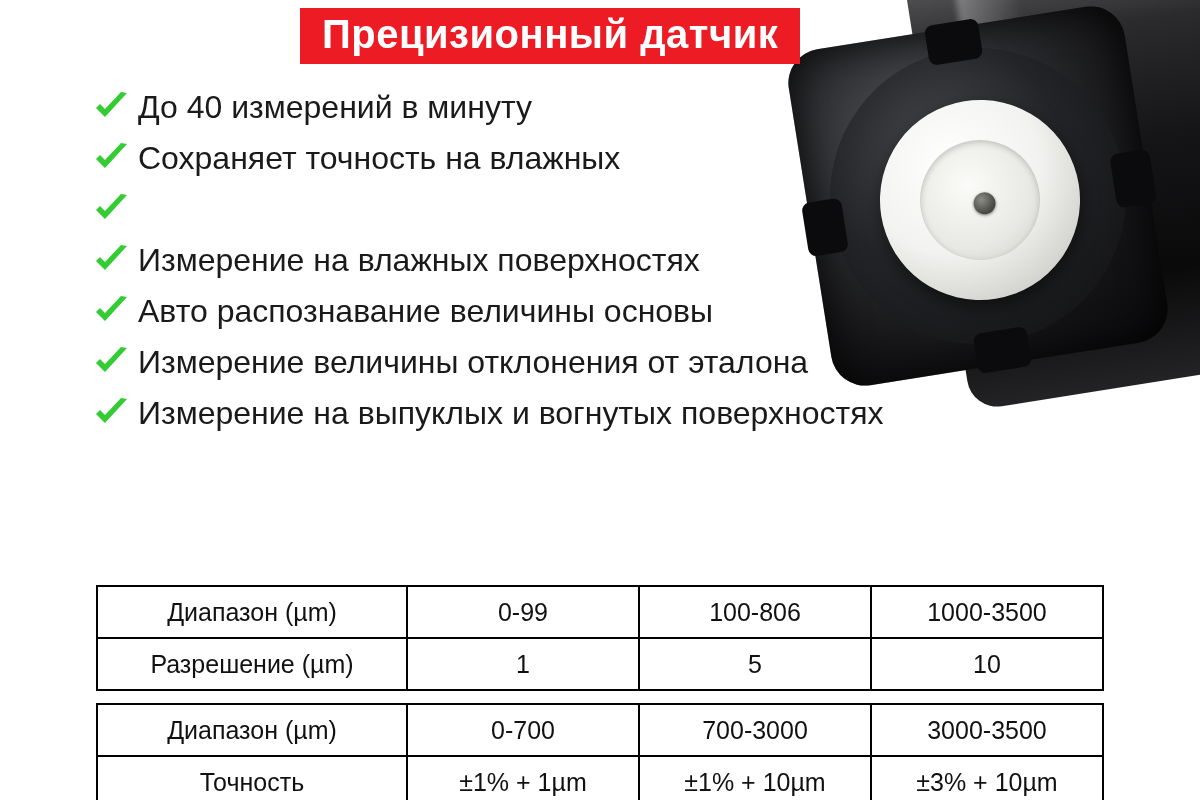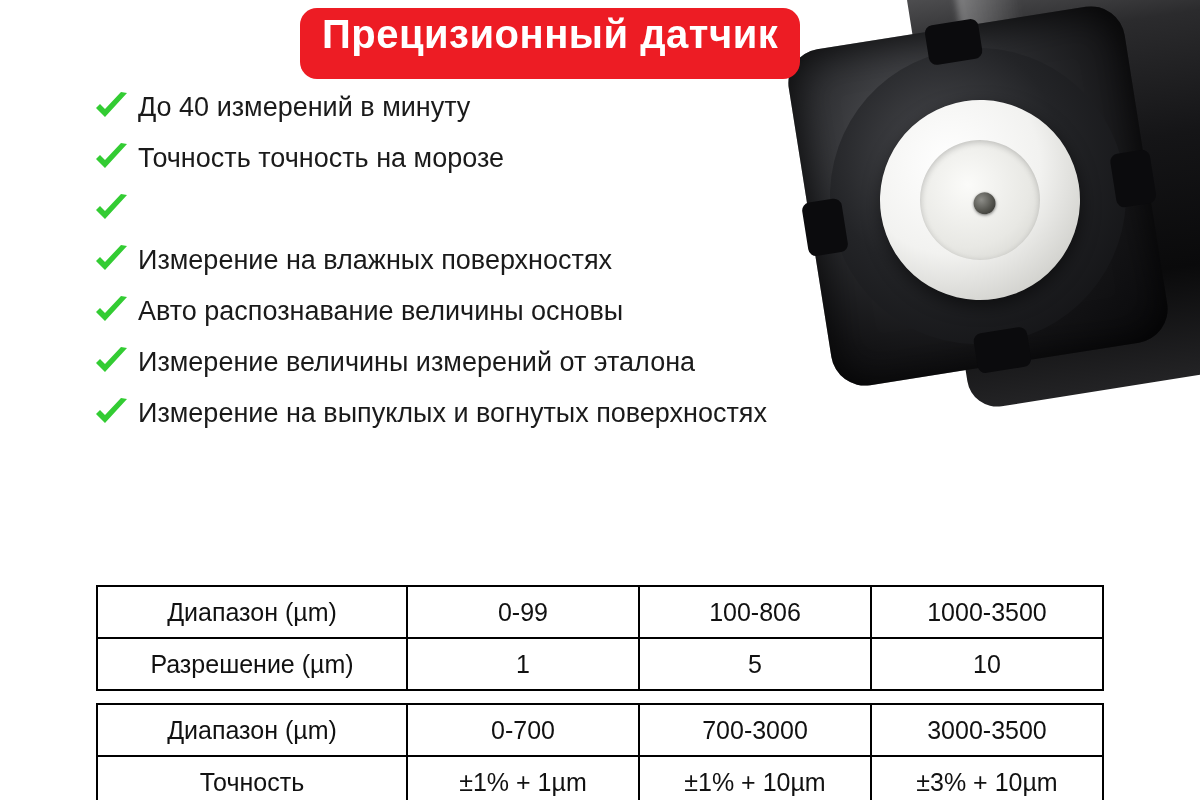--- a/index.html
+++ b/index.html
@@ -102,22 +102,21 @@
     background: radial-gradient(circle at 38% 32%, #8d8d88 0%, #55554f 55%, #2b2b28 100%);
     box-shadow: 0 1px 3px rgba(0,0,0,0.5);
   }
 
   
   .title-bar {
     position: absolute;
     left: 300px;
     top: 8px;
     background: #ed1c24;
-    padding: 4px 22px 23px 22px;
-    border-radius: 17px;
+    padding: 4px 22px 8px 22px;
   }
   .title-bar .title-text {
     color: #ffffff;
     font-size: 40px;
     font-weight: bold;
     letter-spacing: 0.5px;
     line-height: 1.1;
     white-space: nowrap;
   }
 
@@ -135,21 +134,21 @@
   }
   .check {
     width: 40px;
     flex: 0 0 40px;
     display: flex;
     align-items: center;
     justify-content: flex-start;
   }
   .check svg { display: block; }
   .feature-text {
-    font-size: 27px;
+    font-size: 32px;
     color: #1a1a1a;
     white-space: nowrap;
     padding-left: 4px;
   }
 
   
   .tables {
     position: absolute;
     left: 96px;
     top: 585px;
@@ -206,21 +205,21 @@
     </span>
     <span class="feature-text">До 40 измерений в минуту</span>
   </div>
 
   <div class="feature">
     <span class="check">
       <svg width="36" height="34" viewBox="0 0 36 34">
           <path d="M2 17 L11 26 L33 2 L27 1 L11 18 L6 13 Z" fill="#33cc33"></path>
         </svg>
     </span>
-    <span class="feature-text">Точность точность на морозе</span>
+    <span class="feature-text">Сохраняет точность на влажных</span>
   </div>
 
   <div class="feature">
     <span class="check">
       <svg width="36" height="34" viewBox="0 0 36 34">
           <path d="M2 17 L11 26 L33 2 L27 1 L11 18 L6 13 Z" fill="#33cc33"></path>
         </svg>
     </span>
   </div>
 
@@ -243,21 +242,21 @@
   </div>
 
 
 
   <div class="feature">
     <span class="check">
       <svg width="36" height="34" viewBox="0 0 36 34">
           <path d="M2 17 L11 26 L33 2 L27 1 L11 18 L6 13 Z" fill="#33cc33"></path>
         </svg>
     </span>
-    <span class="feature-text">Измерение величины измерений от эталона</span>
+    <span class="feature-text">Измерение величины отклонения от эталона</span>
   </div>
 
   <div class="feature">
     <span class="check">
       <svg width="36" height="34" viewBox="0 0 36 34">
           <path d="M2 17 L11 26 L33 2 L27 1 L11 18 L6 13 Z" fill="#33cc33"></path>
         </svg>
     </span>
     <span class="feature-text">Измерение на выпуклых и вогнутых  поверхностях</span>
   </div>

